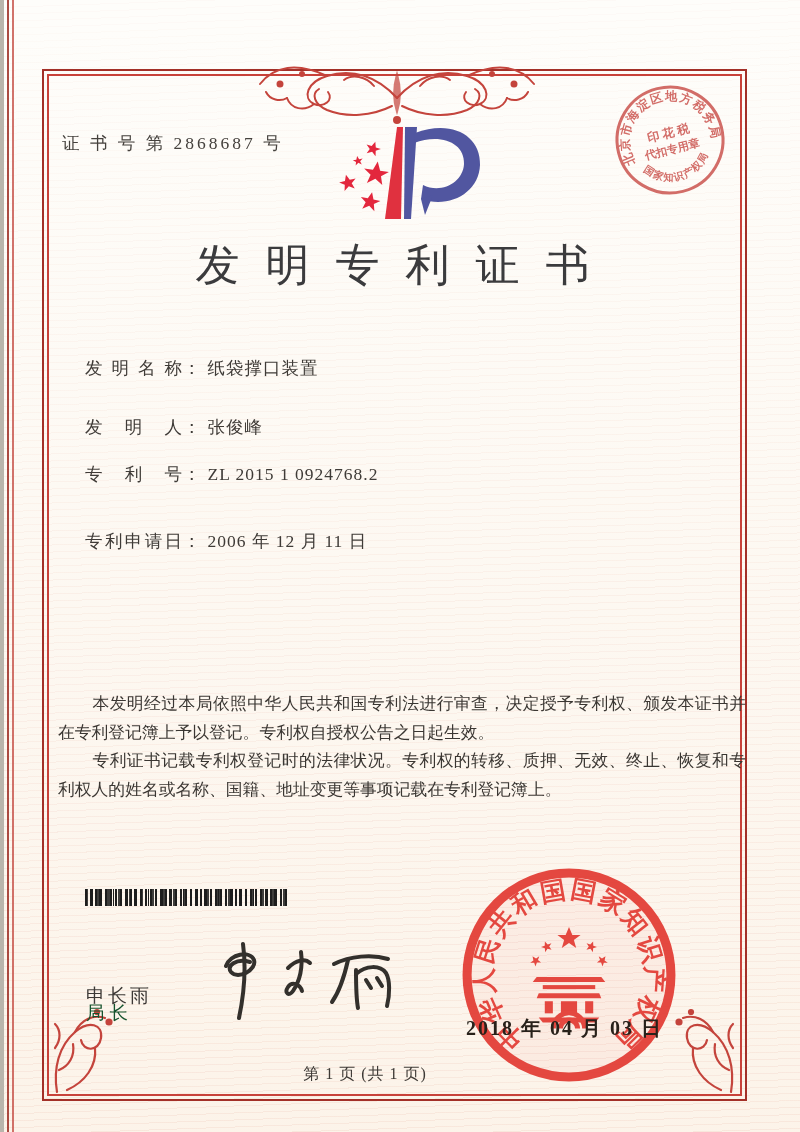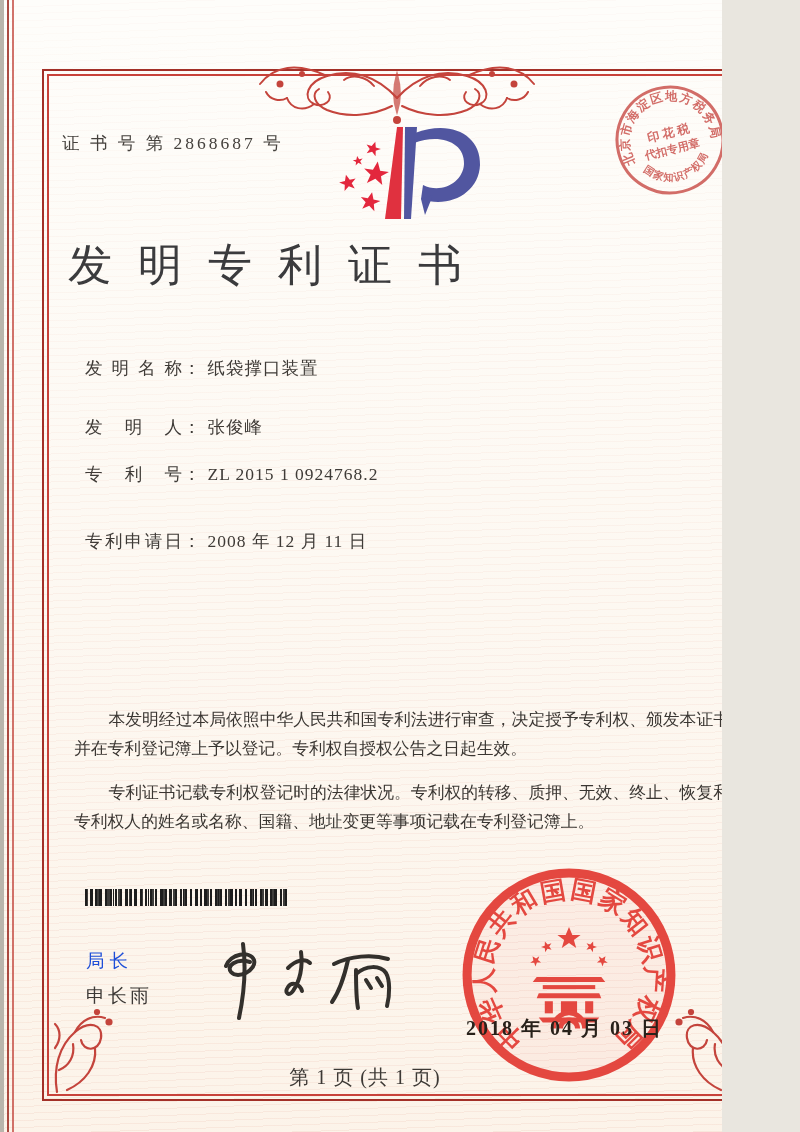--- a/index.html
+++ b/index.html
@@ -1,46 +1,46 @@
 <!DOCTYPE html>
 <html><head>
 <meta charset="utf-8">
 <style>
   html,body{margin:0;padding:0;background:#e9e6df;}
-  .page{position:relative;width:722px;height:1132px;background:#fcfaf2;overflow:hidden;
+  .page{position:relative;width:800px;height:1132px;background:#fcfaf2;overflow:hidden;
         font-family:"Liberation Serif","DejaVu Serif",serif;color:#3f3b37;}
   .tint{position:absolute;inset:0;background:linear-gradient(to bottom,rgba(255,255,255,.65),rgba(252,238,226,.55));pointer-events:none;}
   .waves{position:absolute;inset:0;background:repeating-linear-gradient(178deg,rgba(219,128,106,.10) 0 1px,transparent 1px 7px);
          -webkit-mask-image:linear-gradient(to bottom,rgba(0,0,0,.25),rgba(0,0,0,1));
          mask-image:linear-gradient(to bottom,rgba(0,0,0,.25),rgba(0,0,0,1));pointer-events:none;}
   .scan-edge{position:absolute;left:0;top:0;width:4px;height:1132px;background:#b9b5ac;}
   .spine1{position:absolute;left:7px;top:0;width:2px;height:1132px;background:#9c2b22;opacity:.85;}
   .spine2{position:absolute;left:12px;top:0;width:2px;height:1132px;background:#c65047;opacity:.8;}
   .border-outer{position:absolute;left:42px;top:69px;width:701px;height:1028px;border:2px solid #a33028;}
   .border-inner{position:absolute;left:47px;top:74px;width:691px;height:1018px;border:2px solid #c8423a;}
   .certno{position:absolute;left:62px;top:131px;font-size:17.5px;letter-spacing:3px;color:#45413d;}
-  .title{position:absolute;left:42px;top:236px;width:701px;font-size:44px;
+  .title{position:absolute;left:42px;top:236px;width:701px;text-align:center;font-size:44px;
          letter-spacing:26px;text-indent:26px;color:#3b3b3d;font-weight:500;}
   .field{position:absolute;left:85px;font-size:17.5px;letter-spacing:1px;white-space:nowrap;}
   .flabel{display:inline-block;width:98px;text-align:justify;text-align-last:justify;}
   .fcolon{display:inline-block;margin-right:6px;}
   .bodytext{position:absolute;left:58px;top:690px;width:688px;font-size:16.8px;line-height:28.6px;
             text-align:justify;color:#3a3632;}
-  .bodytext p{margin:16px;text-indent:2.05em;}
+  .bodytext p{margin:0;text-indent:2.05em;}
   .barcode{position:absolute;left:85px;top:889px;width:203px;height:17px;
     background-image:
       repeating-linear-gradient(90deg,#1d1d1d 0 2px,transparent 2px 5px),
       repeating-linear-gradient(90deg,#1d1d1d 0 1px,transparent 1px 7px),
       repeating-linear-gradient(90deg,rgba(29,29,29,.85) 0 3px,transparent 3px 11px);}
-  .juzhang{position:absolute;left:86px;top:948px;font-size:18.5px;letter-spacing:5px;color:#1d4ed8;}
+  .juzhang{position:absolute;left:86px;top:1000px;font-size:18.5px;letter-spacing:5px;color:#14532d;}
   .shenname{position:absolute;left:86px;top:983px;font-size:19px;letter-spacing:3px;color:#3c3835;}
   .sig{position:absolute;left:196px;top:918px;}
   .seal{position:absolute;left:458px;top:864px;opacity:.92;}
   .sealdate{position:absolute;left:466px;top:1015px;font-size:20px;font-weight:700;letter-spacing:2px;color:#28211a;}
-  .footer{position:absolute;left:250px;top:1064px;width:230px;text-align:center;font-size:20px;letter-spacing:1px;color:#3d3935;}
+  .footer{position:absolute;left:250px;top:1064px;width:230px;text-align:center;font-size:16px;letter-spacing:1px;color:#3d3935;}
   .stamp{position:absolute;left:614px;top:84px;opacity:.88;transform:rotate(-14deg);}
   .ornament-top{position:absolute;left:252px;top:46px;}
   .orn-bl{position:absolute;left:45px;top:978px;}
   .orn-br{position:absolute;left:648px;top:978px;transform:scale(-1,1);}
   .logo{position:absolute;left:325px;top:119px;}
 </style>
 </head>
 <body>
 
 <div class="page">
@@ -135,21 +135,21 @@
   <div class="field" style="top:415px">
     <span class="flabel">发明人</span><span class="fcolon">：</span><span>张俊峰</span>
   </div>
   <div class="field" style="top:356px">
     <span class="flabel">发明名称</span><span class="fcolon">：</span><span>纸袋撑口装置</span>
   </div>
   <div class="field" style="top:462px">
     <span class="flabel">专利号</span><span class="fcolon">：</span><span>ZL 2015 1 0924768.2</span>
   </div>
   <div class="field" style="top:529px">
-    <span class="flabel">专利申请日</span><span class="fcolon">：</span><span>2008 年 12 月 11 日</span>
+    <span class="flabel">专利申请日</span><span class="fcolon">：</span><span>2006 年 12 月 11 日</span>
   </div>
 
   <div class="bodytext">
     <p>本发明经过本局依照中华人民共和国专利法进行审查，决定授予专利权、颁发本证书并在专利登记簿上予以登记。专利权自授权公告之日起生效。</p>
     <p>专利证书记载专利权登记时的法律状况。专利权的转移、质押、无效、终止、恢复和专利权人的姓名或名称、国籍、地址变更等事项记载在专利登记簿上。</p>
   </div>
 
   <div class="barcode"></div>
 
   <div class="juzhang">局长</div>

